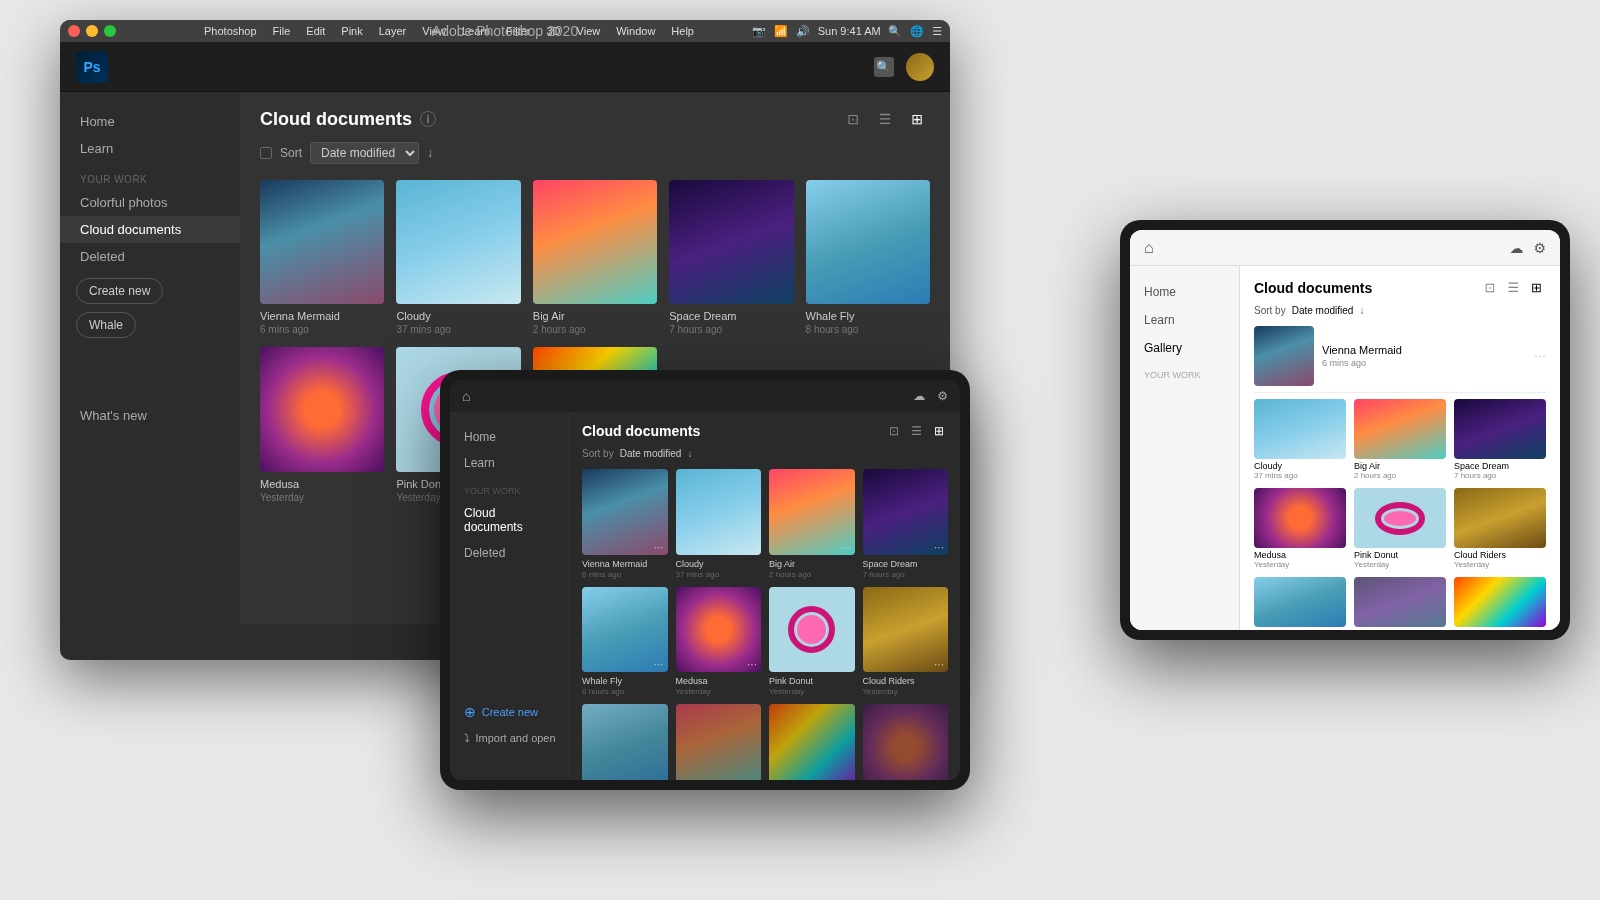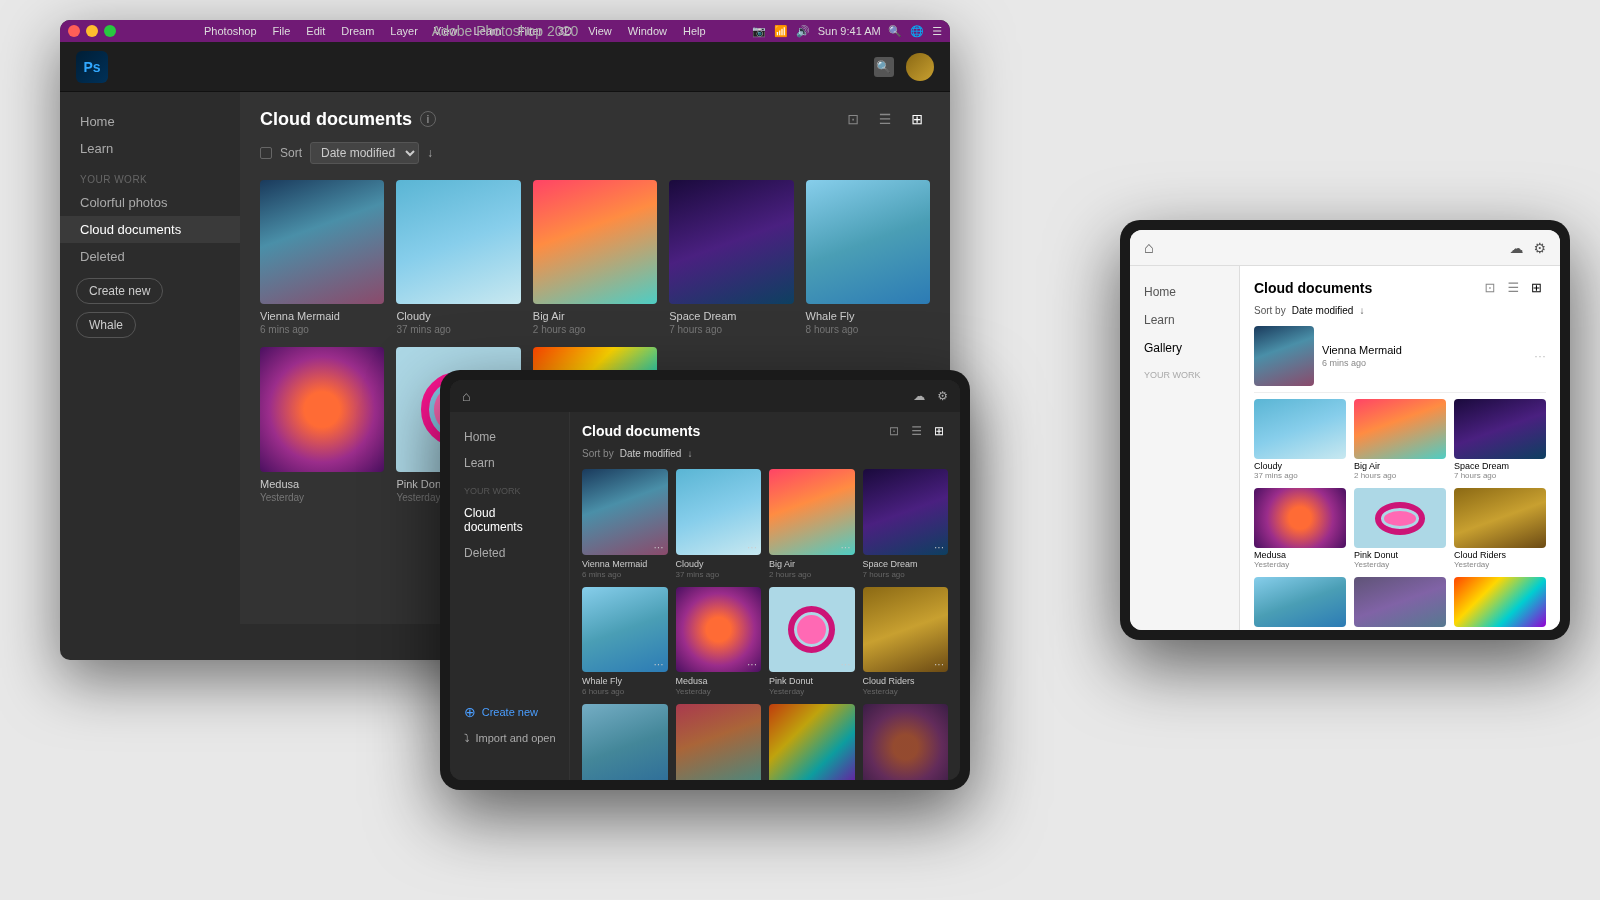--- a/index.html
+++ b/index.html
@@ -37,21 +37,21 @@
     }
     .mac-btn.close { background: #ff5f57; }
     .mac-btn.minimize { background: #ffbd2e; }
     .mac-btn.maximize { background: #28c840; }
 
     .mac-menu {
       position: absolute;
       left: 0;
       top: 0;
       width: 100%;
-      background: #701a75;
+      background: #404040;
       height: 22px;
       display: flex;
       align-items: center;
       padding: 0 8px;
       gap: 0;
     }
     .mac-menu-items {
       display: flex;
       gap: 0;
       margin-left: 80px;
@@ -582,21 +582,21 @@
   <div class="mac-menu">
     <div class="mac-traffic-lights">
       <div class="mac-btn close"></div>
       <div class="mac-btn minimize"></div>
       <div class="mac-btn maximize"></div>
     </div>
     <div class="mac-menu-items">
       <span class="mac-menu-item">Photoshop</span>
       <span class="mac-menu-item">File</span>
       <span class="mac-menu-item">Edit</span>
-      <span class="mac-menu-item">Dream</span>
+      <span class="mac-menu-item">Pink</span>
       <span class="mac-menu-item">Layer</span>
       <span class="mac-menu-item">View</span>
       <span class="mac-menu-item">Learn</span>
       <span class="mac-menu-item">Filter</span>
       <span class="mac-menu-item">3D</span>
       <span class="mac-menu-item">View</span>
       <span class="mac-menu-item">Window</span>
       <span class="mac-menu-item">Help</span>
     </div>
     <div class="mac-title-center">Adobe Photoshop 2020</div>
@@ -622,20 +622,23 @@
 
     <div class="mac-sidebar">
       <div class="sidebar-item">Home</div>
       <div class="sidebar-item">Learn</div>
       <div class="sidebar-section-title">YOUR WORK</div>
       <div class="sidebar-item">Colorful photos</div>
       <div class="sidebar-item active">Cloud documents</div>
       <div class="sidebar-item">Deleted</div>
       <button class="sidebar-btn create">Create new</button>
       <button class="sidebar-btn">Whale</button>
+      <div style="margin-top: auto; padding-top: 60px;">
+        <div class="sidebar-item">What's new</div>
+      </div>
     </div>
 
     <div class="mac-main">
       <div class="main-header">
         <div class="main-title">
           <span>Cloud documents</span>
           <div class="info-icon">i</div>
         </div>
         <div class="view-controls">
           <div class="view-btn">⊡</div>

